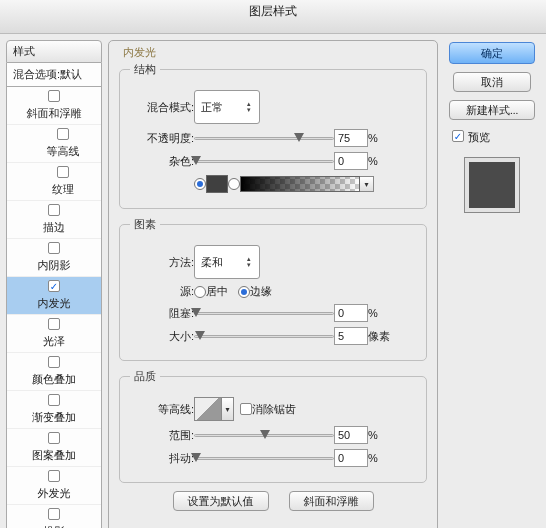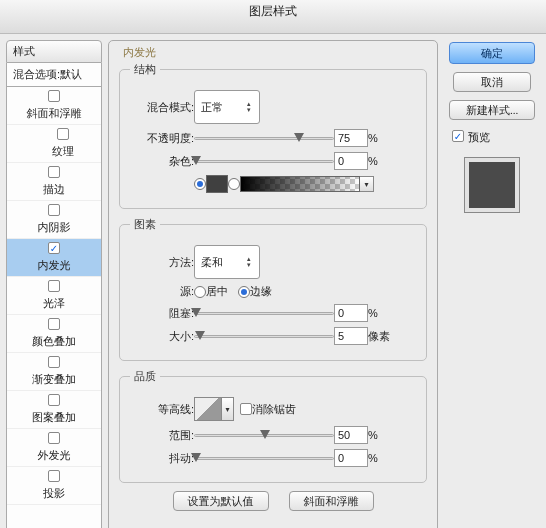--- a/index.html
+++ b/index.html
@@ -275,20 +275,24 @@
   <div class="titlebar">图层样式</div>
   <div class="body">
 
     <div class="styles">
       <div class="styles-header">样式</div>
       <div class="styles-default">混合选项:默认</div>
       <div class="style-list" id="style-list">
           <div class="style-row">
             <span class="cb"></span>
             <span>斜面和浮雕</span>
+          </div>
+          <div class="style-row sub">
+            <span class="cb"></span>
+            <span>等高线</span>
           </div>
           <div class="style-row sub">
             <span class="cb"></span>
             <span>纹理</span>
           </div>
           <div class="style-row">
             <span class="cb"></span>
             <span>描边</span>
           </div>
           <div class="style-row">

